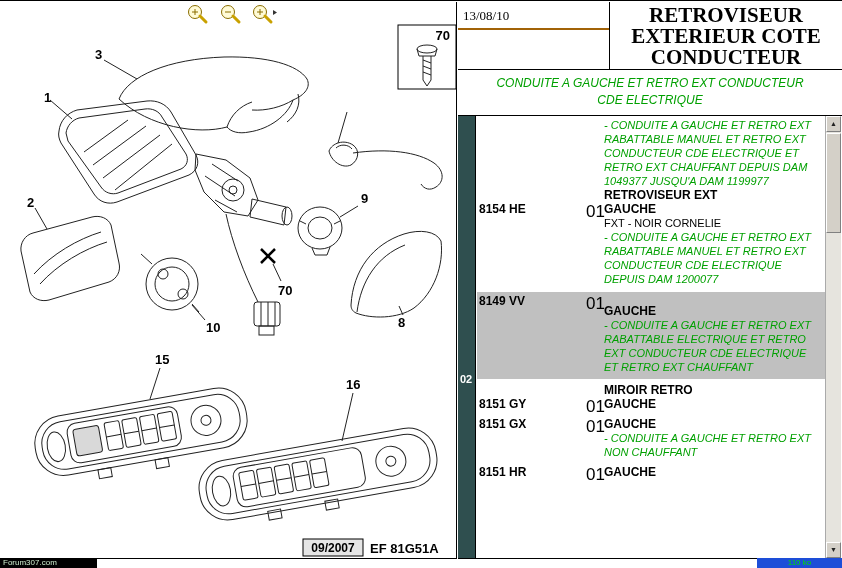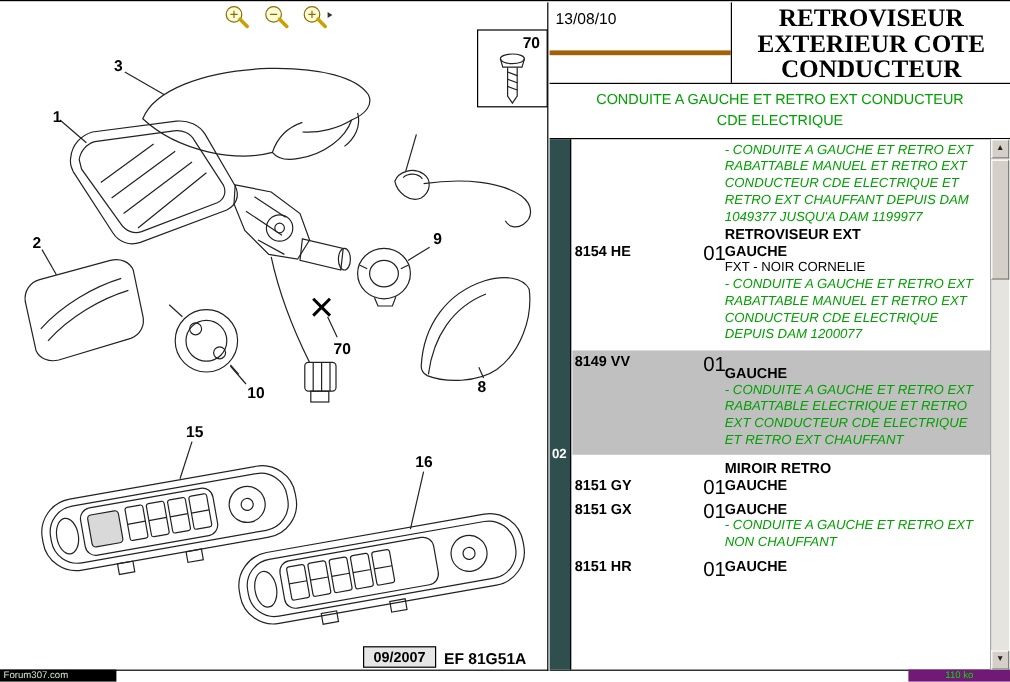--- a/index.html
+++ b/index.html
@@ -15,26 +15,26 @@
   .diagram-svg { position:absolute; left:0; top:0; }
   .callout { font:bold 13px "Liberation Sans", sans-serif; fill:#000; }
   .fig-text { font:bold 12px "Liberation Sans", sans-serif; fill:#000; }
   .fig-ref  { font:bold 13px "Liberation Sans", sans-serif; fill:#000; }
 
   
   .table-pane { position:absolute; left:458px; top:1px; width:384px; height:557px;
                 border-bottom:1px solid #000; background:#fff; }
   .tp-header { height:68px; border-bottom:1px solid #000; display:flex; }
   .tp-header-left { width:152px; border-right:1px solid #000; display:flex; flex-direction:column; }
-  .hdr-date { height:44px; border-bottom:4px solid #a16207; padding:6px 0 0 5px; font-size:13px; }
+  .hdr-date { height:28px; border-bottom:2px solid #a16207; padding:6px 0 0 5px; font-size:13px;font-family:Liberation Serif, serif; }
   .hdr-ref  { padding:9px 0 0 5px; font-size:13px; }
   .hdr-ref b { font-weight:bold; }
   .tp-header-right { flex:1; text-align:center; font-family:"Liberation Serif", serif;
                      font-weight:bold; font-size:21px; line-height:21px; padding-top:3px; }
-  .tp-banner { height:46px; border-bottom:1px solid #000; color:#00a000; 
+  .tp-banner { height:46px; border-bottom:1px solid #000; color:#00a000; font-style:italic;
                font-size:12px; line-height:17px; text-align:center; padding:5px 38px 0; }
 
   .tp-table { position:relative; height:442px; }
   .side-col { position:absolute; left:0; top:0; width:18px; height:100%;
               background:#2f4f4f; border-right:1px solid #000; }
   .side-index { position:absolute; left:2px; top:257px; color:#fff; font-size:11px; font-weight:bold; }
 
   .sec { position:relative; margin-left:19px; margin-right:17px; }
   .sec .ref { position:absolute; left:2px; width:102px; font-size:12px; font-weight:bold; cursor:pointer; }
   .sec .qty { position:absolute; left:109px; font-size:17px; }
@@ -54,21 +54,21 @@
   .sb-btn { position:absolute; left:0; width:15px; height:16px; background:#d4d0c8;
             border:1px solid; border-color:#fff #808080 #808080 #fff;
             font-size:7px; line-height:14px; text-align:center; color:#222; cursor:pointer; }
   .sb-up { top:0; } .sb-down { bottom:0; }
   .sb-thumb { position:absolute; left:0; top:17px; width:15px; height:100px; background:#d4d0c8;
               border:1px solid; border-color:#fff #808080 #808080 #fff; cursor:grab; }
 
   
   .footer-left { position:absolute; left:0; bottom:0; width:97px; height:10px; background:#000;
                  color:#cdeccd; font-size:8px; line-height:10px; padding-left:3px; }
-  .footer-right { position:absolute; right:0; bottom:0; width:85px; height:10px; background:#701a75;
+  .footer-right { position:absolute; right:0; bottom:0; width:85px; height:10px; background:#1d4ed8;
                   color:#00e000; font-size:8px; line-height:10px; text-align:center; }
 </style>
 </head>
 <body>
 
 <div class="page">
 
   <div class="diagram-pane">
 
     <div class="zoom-toolbar">

